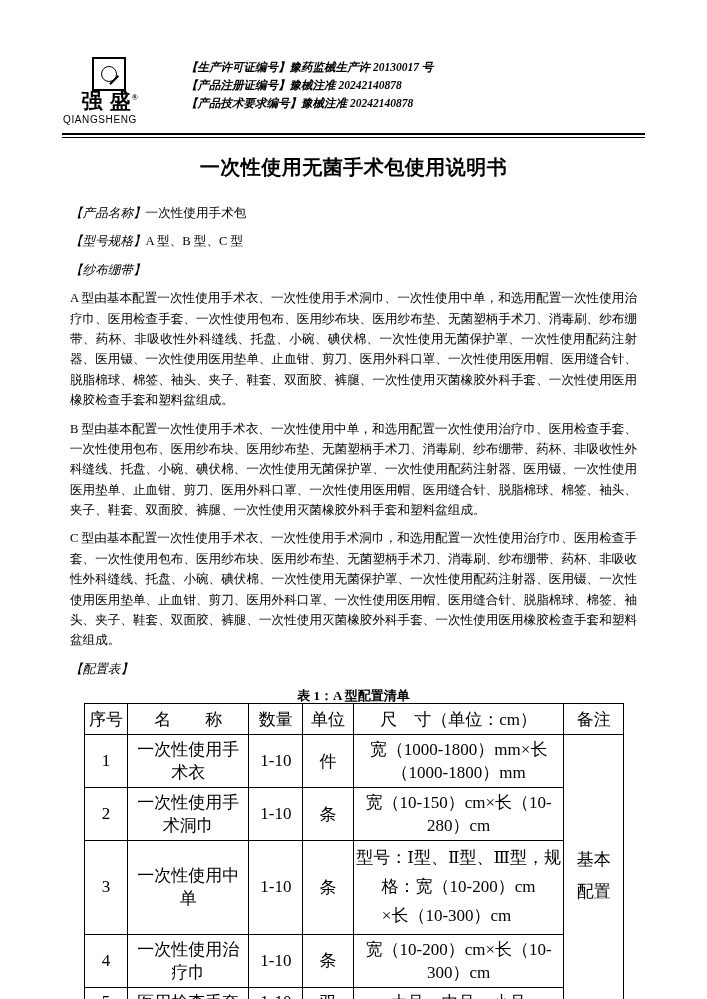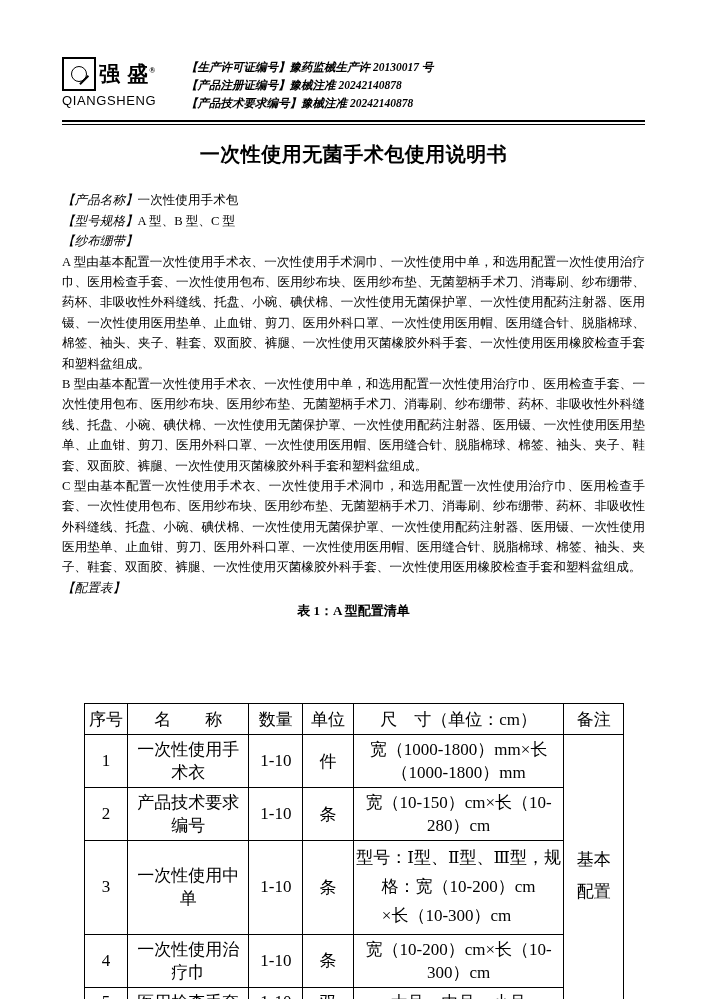--- a/index.html
+++ b/index.html
@@ -31,20 +31,21 @@
   }
   .logo-block {
     width: 96px;
     flex: 0 0 96px;
     position: relative;
     padding-top: 2px;
   }
   .logo-mark {
     display: flex;
     align-items: center;
+    flex-direction: column;
   }
   .logo-square {
     width: 34px;
     height: 34px;
     border: 2px solid #000;
     box-sizing: border-box;
     position: relative;
     margin-right: 3px;
   }
   .logo-square::before {
@@ -70,21 +71,21 @@
     font-size: 21px;
     letter-spacing: 1px;
     line-height: 1;
   }
   .logo-reg {
     font-size: 8px;
     vertical-align: super;
   }
   .logo-pinyin {
     font-family: "Liberation Sans", sans-serif;
-    font-size: 13px;
+    font-size: 10px;
     letter-spacing: 0.6px;
     text-align: center;
     width: 76px;
     margin-top: 2px;
   }
   .header-codes {
     flex: 1 1 auto;
     padding-left: 28px;
     padding-top: 4px;
     font-size: 11.5px;
@@ -110,21 +111,21 @@
     letter-spacing: 0.5px;
   }
 
   
   .body-text {
     font-size: 12.6px;
     line-height: 1.62;
     text-align: justify;
   }
   .body-text p {
-    margin: 0;
+    margin: 8px;
     text-indent: 0;
   }
   .lbl { font-style: italic; }
 
   .table-caption {
     text-align: center;
     font-size: 13px;
     font-weight: bold;
     margin-top: 4px;
   }
@@ -218,21 +219,21 @@
           <td>1-10</td>
           <td>件</td>
           <td>宽（1000-1800）mm×长（1000-1800）mm</td>
           <td class="note-cell" rowspan="5">
             <div>基本</div>
             <div>配置</div>
           </td>
         </tr>
         <tr class="row-h2">
           <td>2</td>
-          <td>产品技术要求编号</td>
+          <td>一次性使用手术洞巾</td>
           <td>1-10</td>
           <td>条</td>
           <td>宽（10-150）cm×长（10-280）cm</td>
         </tr>
         <tr class="row-h3">
           <td>3</td>
           <td>一次性使用中单</td>
           <td>1-10</td>
           <td>条</td>
           <td class="size-two">

